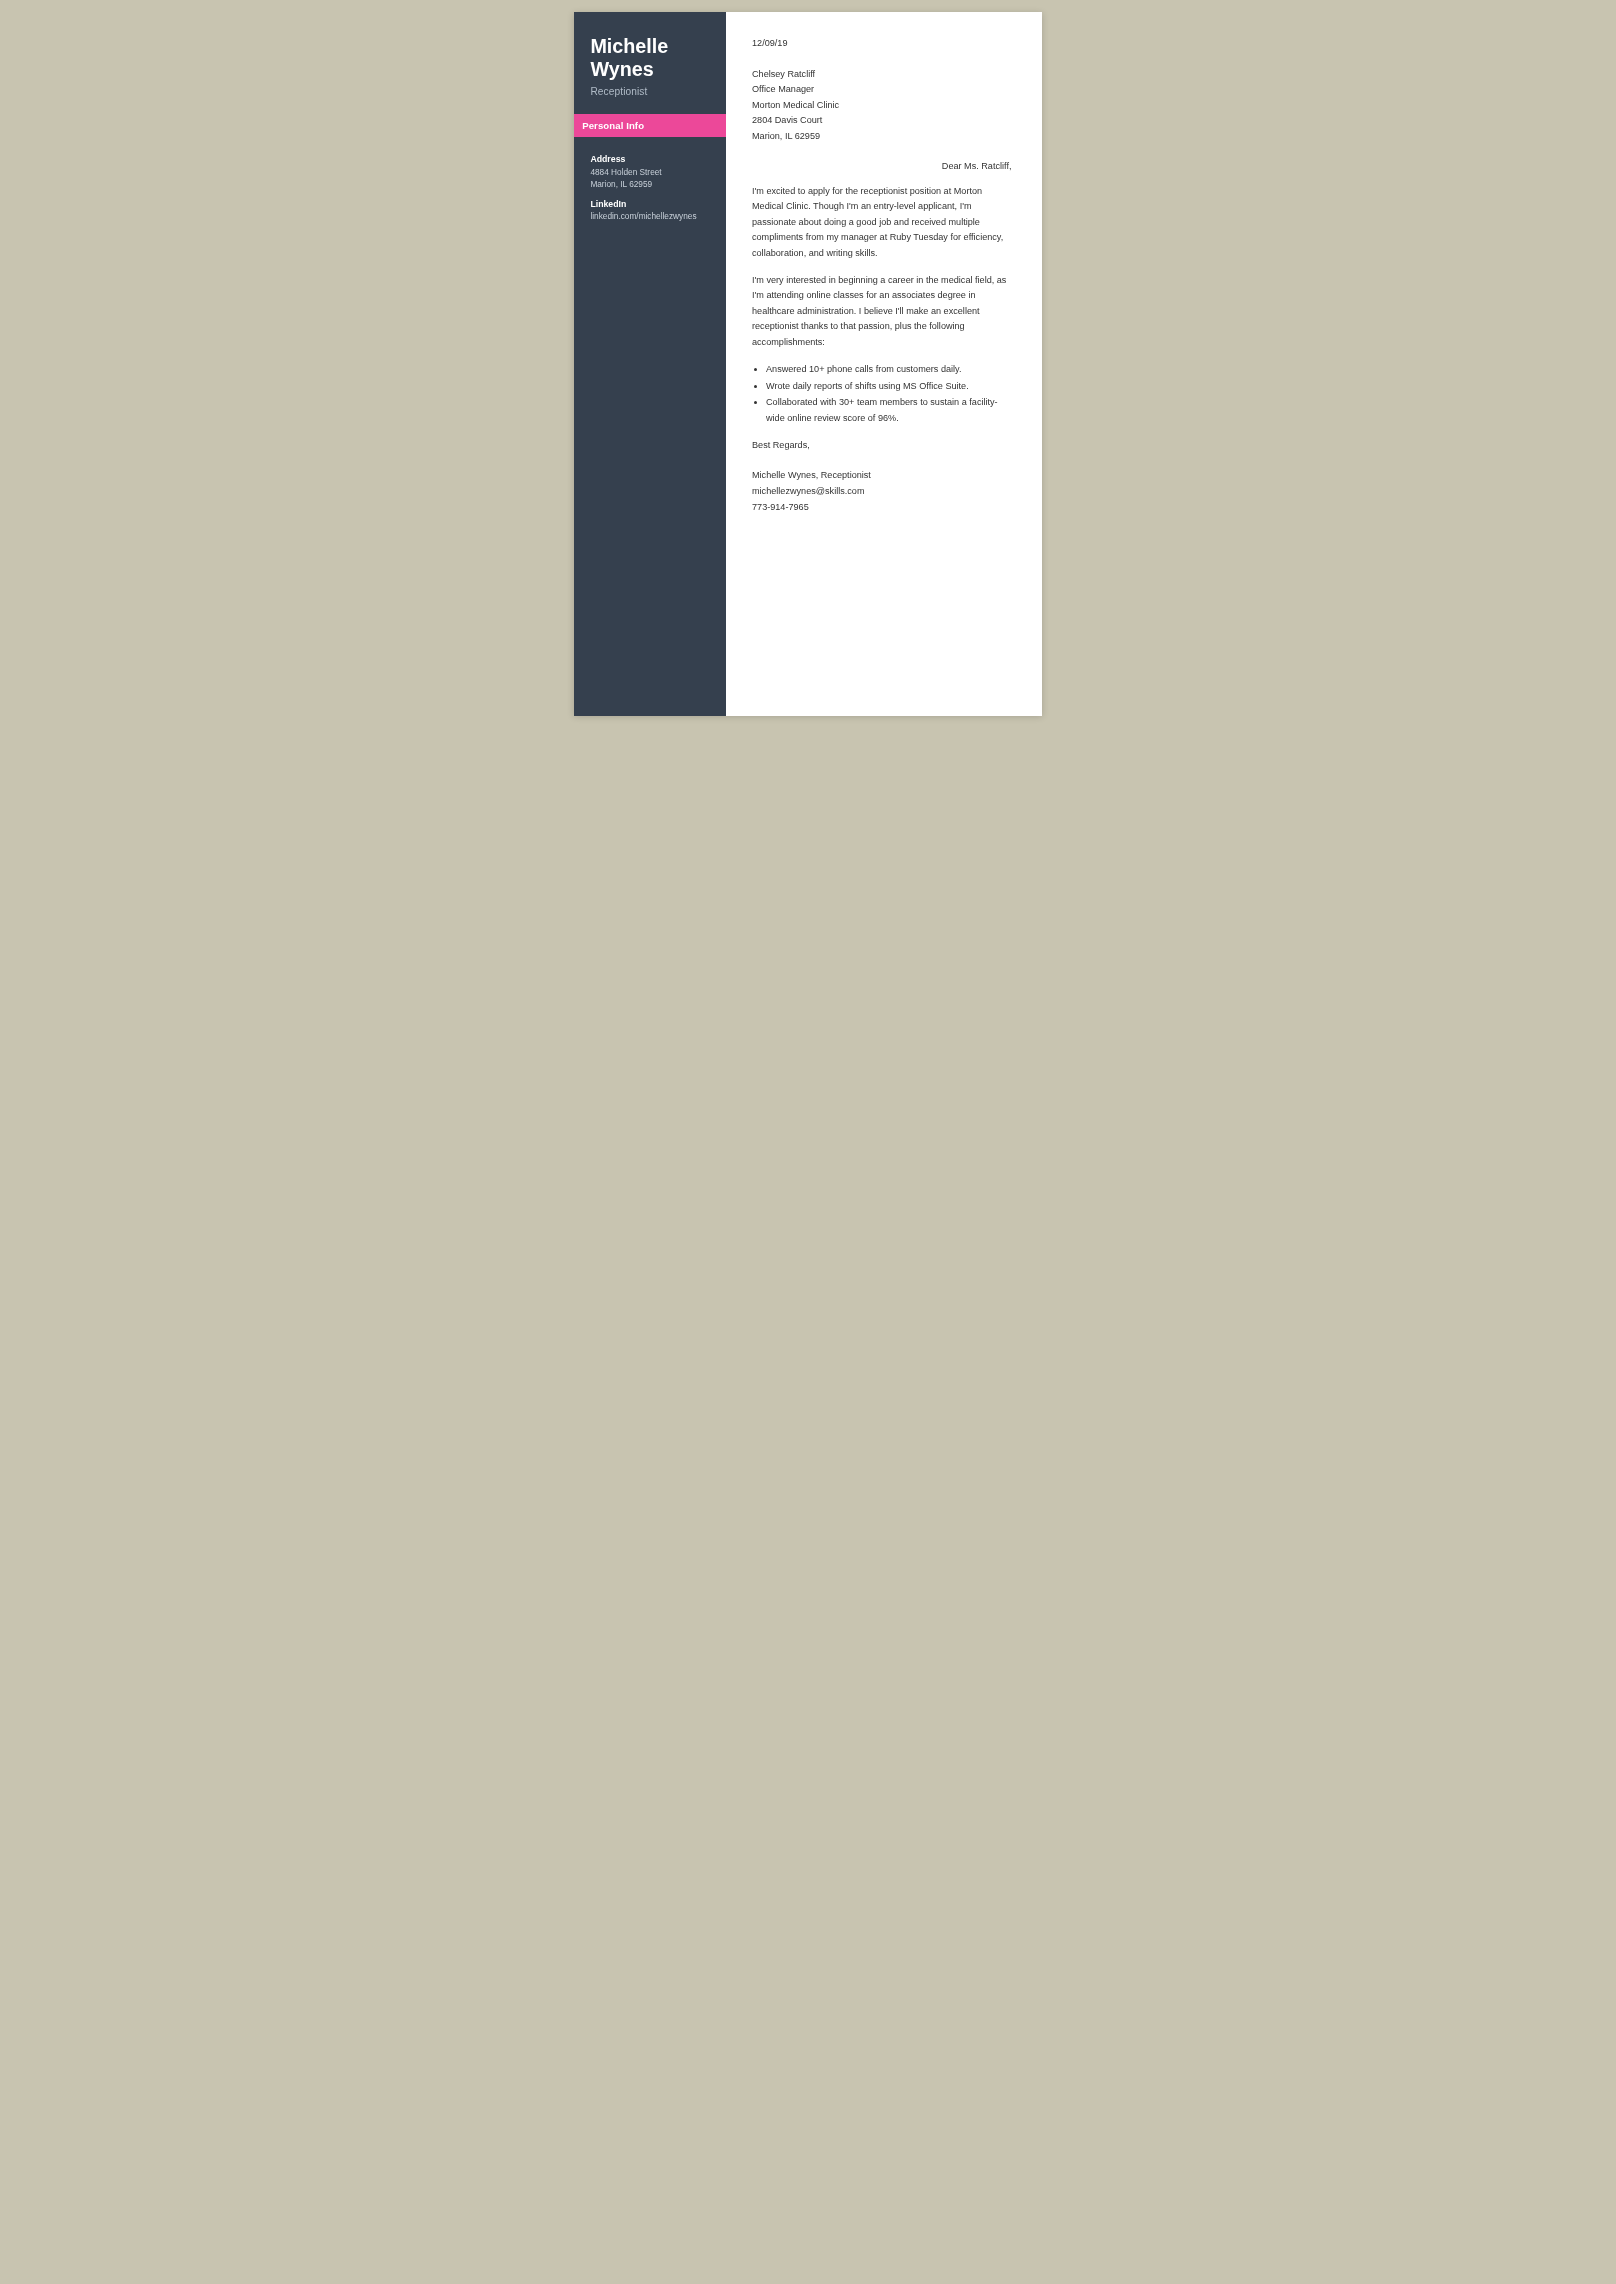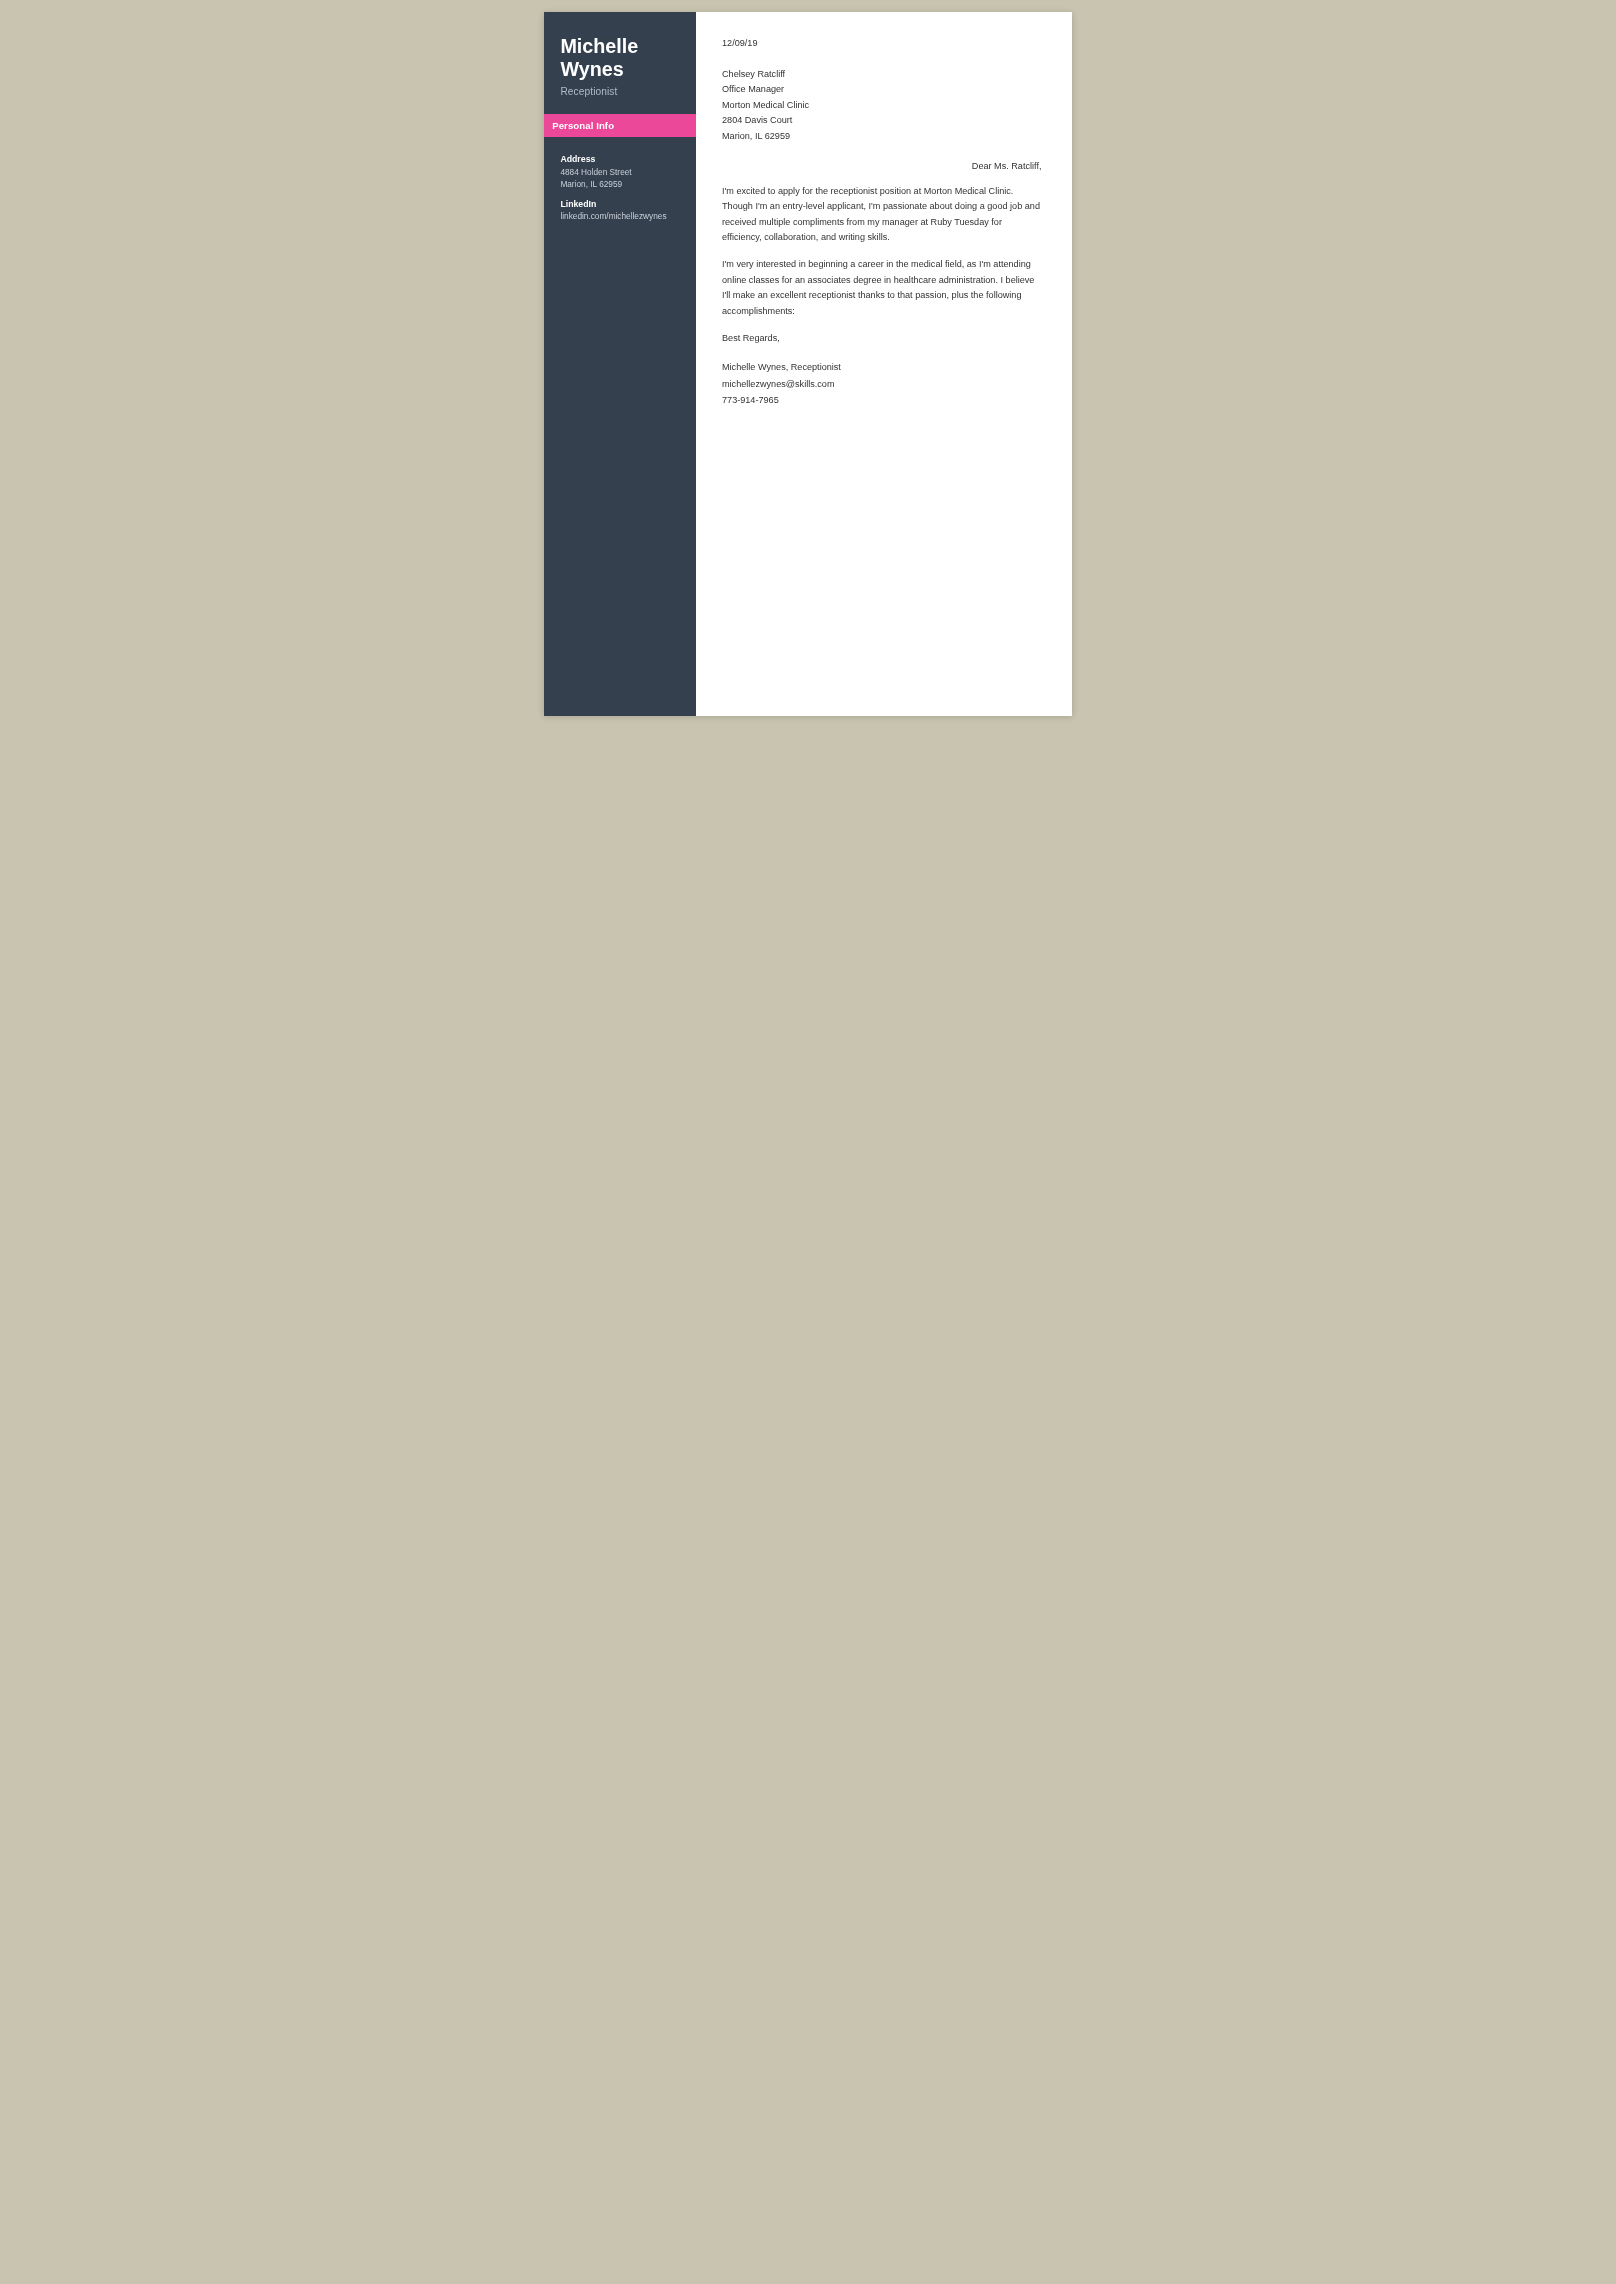--- a/index.html
+++ b/index.html
@@ -13,21 +13,21 @@
       background-color: #c8c4b0;
       display: flex;
       justify-content: center;
       align-items: flex-start;
       min-height: 100vh;
       padding: 11.7px;
     }
 
     .document {
       display: flex;
-      width: 528px;
+      width: 468px;
       min-height: 704px;
       background: #fff;
       box-shadow: 0 1.2px 7px rgba(0,0,0,0.18);
     }
 
     
     .sidebar {
       width: 152px;
       min-width: 152px;
       background-color: #35404e;
@@ -168,20 +168,25 @@
       <div>Morton Medical Clinic</div>
       <div>2804 Davis Court</div>
       <div>Marion, IL 62959</div>
     </div>
 
     <div class="salutation">Dear Ms. Ratcliff,</div>
 
     <div class="letter-body">
       <p>I'm excited to apply for the receptionist position at Morton Medical Clinic. Though I'm an entry-level applicant, I'm passionate about doing a good job and received multiple compliments from my manager at Ruby Tuesday for efficiency, collaboration, and writing skills.</p>
       <p>I'm very interested in beginning a career in the medical field, as I'm attending online classes for an associates degree in healthcare administration. I believe I'll make an excellent receptionist thanks to that passion, plus the following accomplishments:</p>
+      <ul>
+        <li>Answered 10+ phone calls from customers daily.</li>
+        <li>Wrote daily reports of shifts using MS Office Suite.</li>
+        <li>Collaborated with 30+ team members to sustain a facility-wide online review score of 96%.</li>
+      </ul>
     </div>
 
     <div class="letter-closing">Best Regards,</div>
 
     <div class="letter-signature">
       <div>Michelle Wynes, Receptionist</div>
       <div>michellezwynes@skills.com</div>
       <div>773-914-7965</div>
     </div>
   </div>

